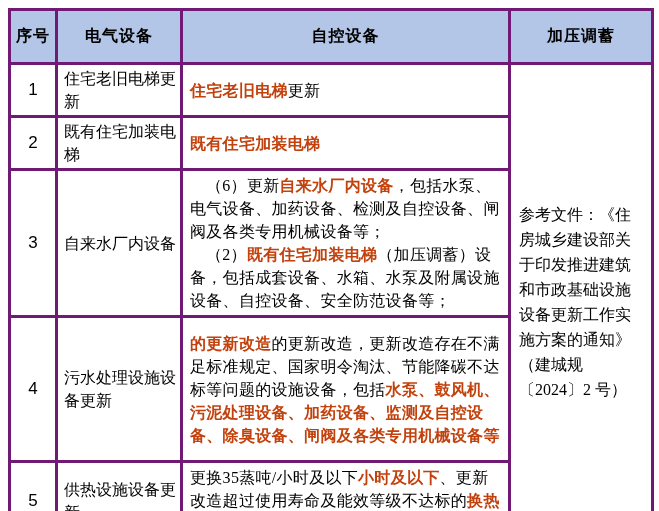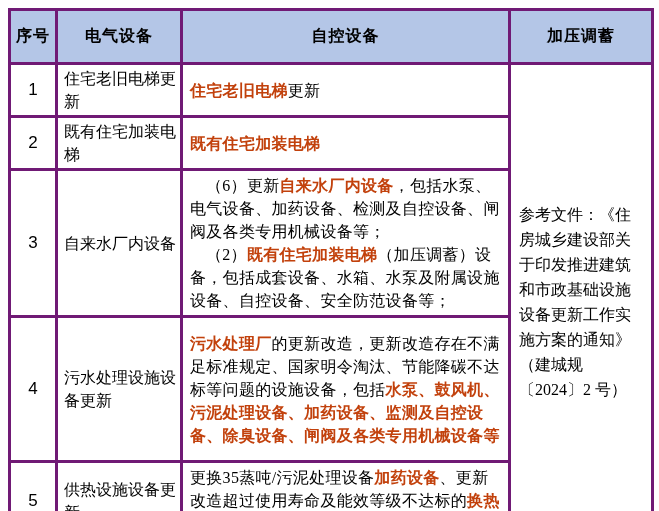--- a/index.html
+++ b/index.html
@@ -108,25 +108,25 @@
           <td class="area-cell">自来水厂内设备</td>
           <td class="content-cell">
             <p class="indent"><span>（6）更新</span><span class="red">自来水厂内设备</span><span>，包括水泵、电气设备、加药设备、检测及自控设备、闸阀及各类专用机械设备等；</span></p>
             <p class="indent"><span>（2）</span><span class="red">既有住宅加装电梯</span><span>（加压调蓄）设备，包括成套设备、水箱、水泵及附属设施设备、自控设备、安全防范设备等；</span></p>
           </td>
         </tr>
         <tr class="row-4">
           <td class="no-cell">4</td>
           <td class="area-cell">污水处理设施设备更新</td>
           <td class="content-cell">
-            <p><span class="red">污水处理厂</span><span>的更新改造，更新改造存在不满足标准规定、国家明令淘汰、节能降碳不达标等问题的设施设备，包括</span><span class="red">水泵、鼓风机、污泥处理设备、加药设备、监测及自控设备、除臭设备、闸阀及各类专用机械设备等</span></p>
+            <p><span class="red">的更新改造</span><span>的更新改造，更新改造存在不满足标准规定、国家明令淘汰、节能降碳不达标等问题的设施设备，包括</span><span class="red">水泵、鼓风机、污泥处理设备、加药设备、监测及自控设备、除臭设备、闸阀及各类专用机械设备等</span></p>
           </td>
         </tr>
         <tr class="row-5">
           <td class="no-cell">5</td>
           <td class="area-cell">供热设施设备更新</td>
           <td class="content-cell">
-            <p><span>更换35蒸吨/污泥处理设备</span><span class="red">加药设备</span><span>、更新改造超过使用寿命及能效等级不达标的</span><span class="red">换热器和水泵电机</span></p>
+            <p><span>更换35蒸吨/小时及以下</span><span class="red">小时及以下</span><span>、更新改造超过使用寿命及能效等级不达标的</span><span class="red">换热器和水泵电机</span></p>
           </td>
         </tr>
       </tbody>
   </table>
 </div>
 
 </body></html>

